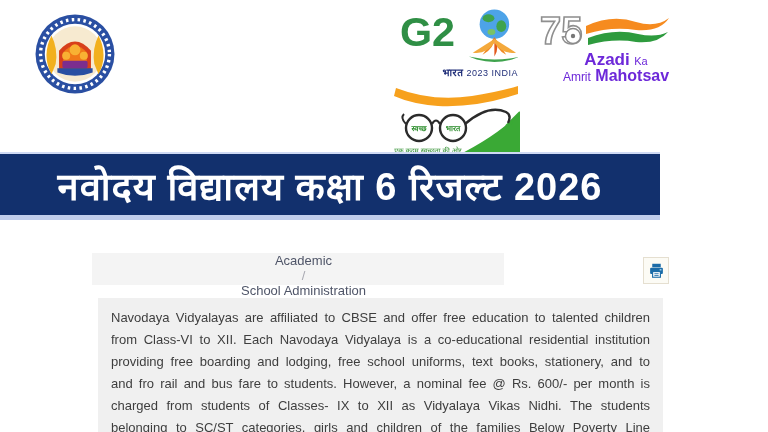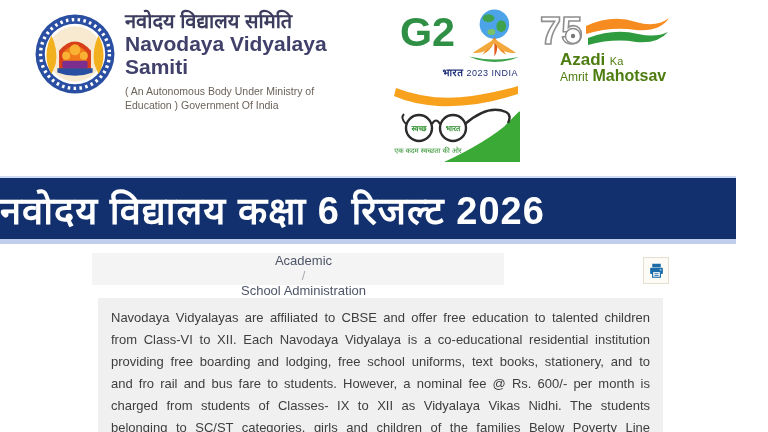--- a/index.html
+++ b/index.html
@@ -16,33 +16,33 @@
   .brand-title-en { font-size:21px; font-weight:600; color:#40406a; line-height:1.08; width:215px; }
   .brand-sub { margin-top:7px; font-size:10.5px; color:#6b635a; line-height:1.3; width:238px; }
 
   .g20 { position:absolute; left:392px; top:5px; width:126px; text-align:right; }
   .g20 svg { width:118px; height:58px; }
   .g20-caption { font-size:9px; color:#22307a; letter-spacing:.5px; margin-top:-2px; }
   .g20-caption .hi { font-weight:bold; font-size:10px; }
 
   .azadi { position:absolute; left:540px; top:12px; width:132px; }
   .azadi svg { width:130px; height:38px; display:block; }
-  .azadi-text { color:#4d7c0f; line-height:1.0; margin-top:1px; margin-left:20px; }
+  .azadi-text { color:#6d28d9; line-height:1.0; margin-top:1px; margin-left:20px;text-align:center; }
   .azadi-l1 b { font-size:17px; font-weight:600; }
   .azadi-l1 span { font-size:11px; }
   .azadi-l2 span { font-size:12px; }
   .azadi-l2 b { font-size:16px; font-weight:600; }
 
   .swachh { position:absolute; left:392px; top:86px; width:128px; }
   .swachh svg { width:128px; height:76px; }
 
   
-  .banner { position:absolute; left:0; top:176px; width:736px; height:68px;
+  .banner { position:absolute; left:0; top:152px; width:660px; height:68px;
             background:#12306d; border-top:2px solid #cfdaf4; border-bottom:5px solid #c0cdeb;
-            display:flex; align-items:center; justify-content:flex-start; }
+            display:flex; align-items:center; justify-content:center; }
   .banner h1 { color:#ffffff; font-size:38px; font-weight:bold; letter-spacing:1px; }
 
   
   .crumb-bar { position:absolute; left:92px; top:253px; width:412px; height:32px;
                background:#f4f4f4; display:flex; align-items:center; padding-left:11px;
                font-size:13px; color:#4f5568;flex-direction:column; }
   .crumb-item { cursor:pointer; }
   .crumb-sep { color:#a9aab2; margin:0 8px; }
 
   .print-btn { position:absolute; left:643px; top:257px; width:26px; height:27px;
@@ -72,25 +72,20 @@
         <path d="M22,74 Q10,52 22,28 Q30,44 27,62 Z" fill="#f2b01e"></path>
         <path d="M78,74 Q90,52 78,28 Q70,44 73,62 Z" fill="#f2b01e"></path>
         <path d="M31,68 L31,46 Q50,24 69,46 L69,68 Z" fill="#d8401a"></path>
         <path d="M36,64 L36,48 Q50,33 64,48 L64,64 Z" fill="#f07818"></path>
         <circle cx="50" cy="45" r="6.5" fill="#f8b133"></circle>
         <circle cx="39.5" cy="52" r="4.8" fill="#f8b133"></circle>
         <circle cx="60.5" cy="52" r="4.8" fill="#f8b133"></circle>
         <rect x="35" y="58" width="30" height="9" rx="2" fill="#7c2d8e"></rect>
         <path d="M29,72 Q50,80 71,72 L71,67 L29,67 Z" fill="#2a4fa2"></path>
       </svg>
-      <div class="brand-text">
-        <div class="brand-title-hi">नवोदय विद्यालय समिति</div>
-        <div class="brand-title-en">Navodaya Vidyalaya Samiti</div>
-        <div class="brand-sub">( An Autonomous Body Under Ministry of Education ) Government Of India</div>
-      </div>
     </div>
 
     <div class="g20">
       <svg viewBox="0 0 120 58">
         <text x="0" y="41" font-size="42" font-weight="bold" fill="#2f8f45">G2</text>
         <circle cx="96" cy="19" r="15" fill="#4da3e8"></circle>
         <ellipse cx="90" cy="13" rx="6" ry="4" fill="#3fa34d"></ellipse>
         <ellipse cx="103" cy="21" rx="5" ry="6" fill="#3fa34d"></ellipse>
         <ellipse cx="93" cy="27" rx="4" ry="3" fill="#79c267"></ellipse>
         <path d="M96,32 L84,50 Q96,44 96,32" fill="#f08a24"></path>

